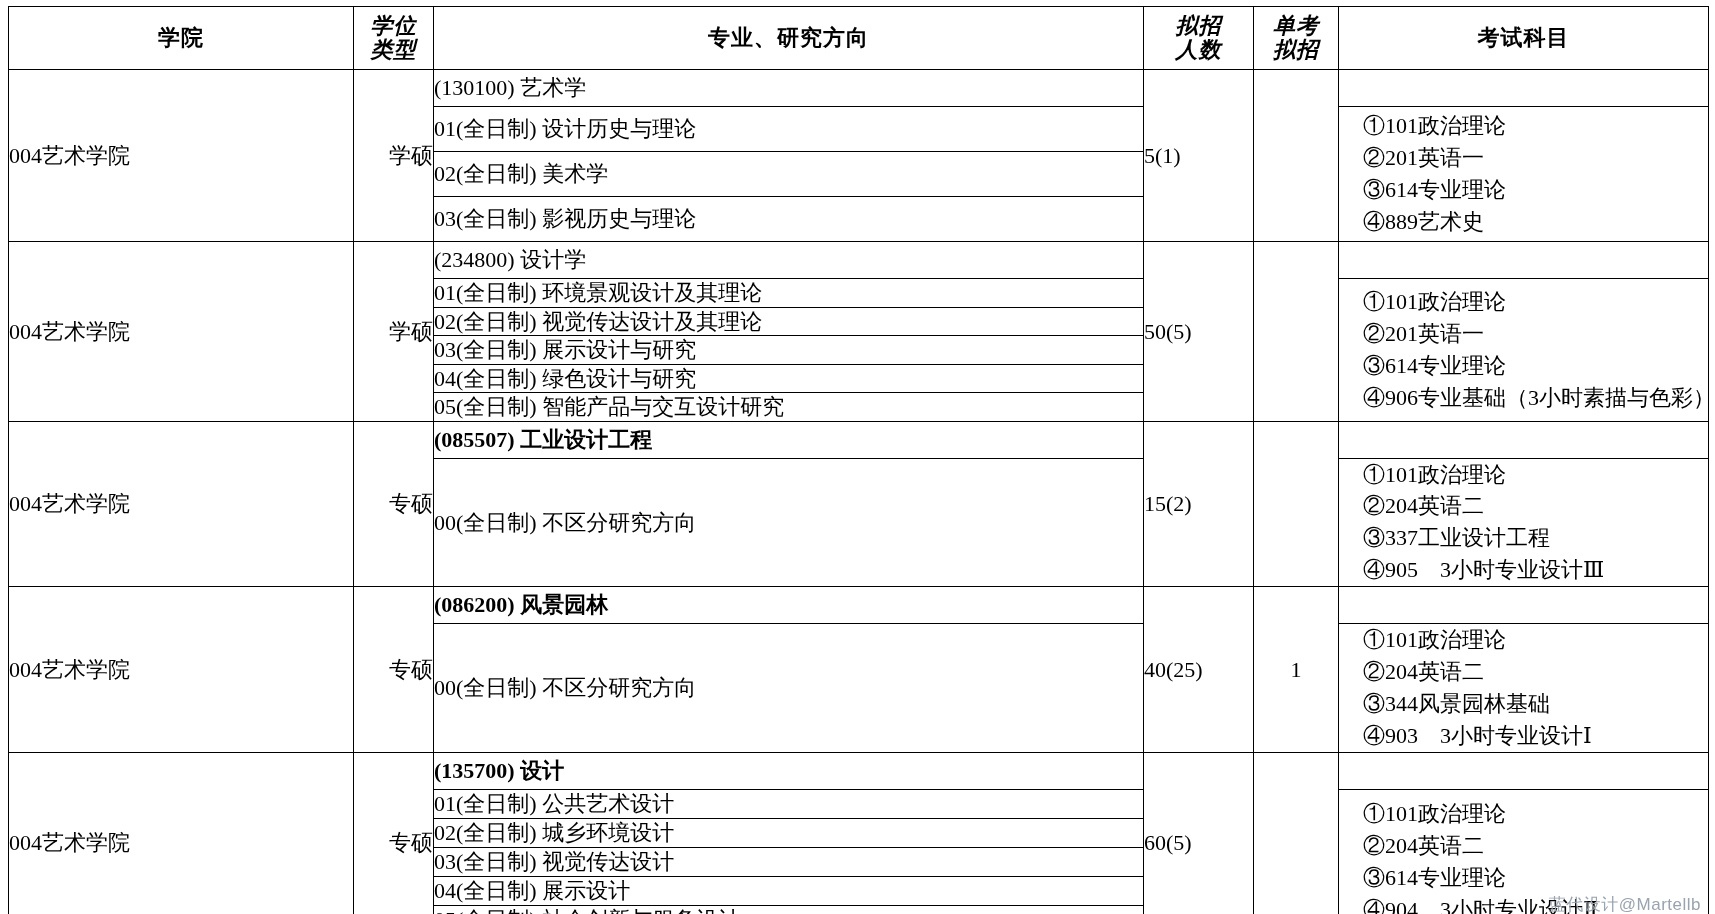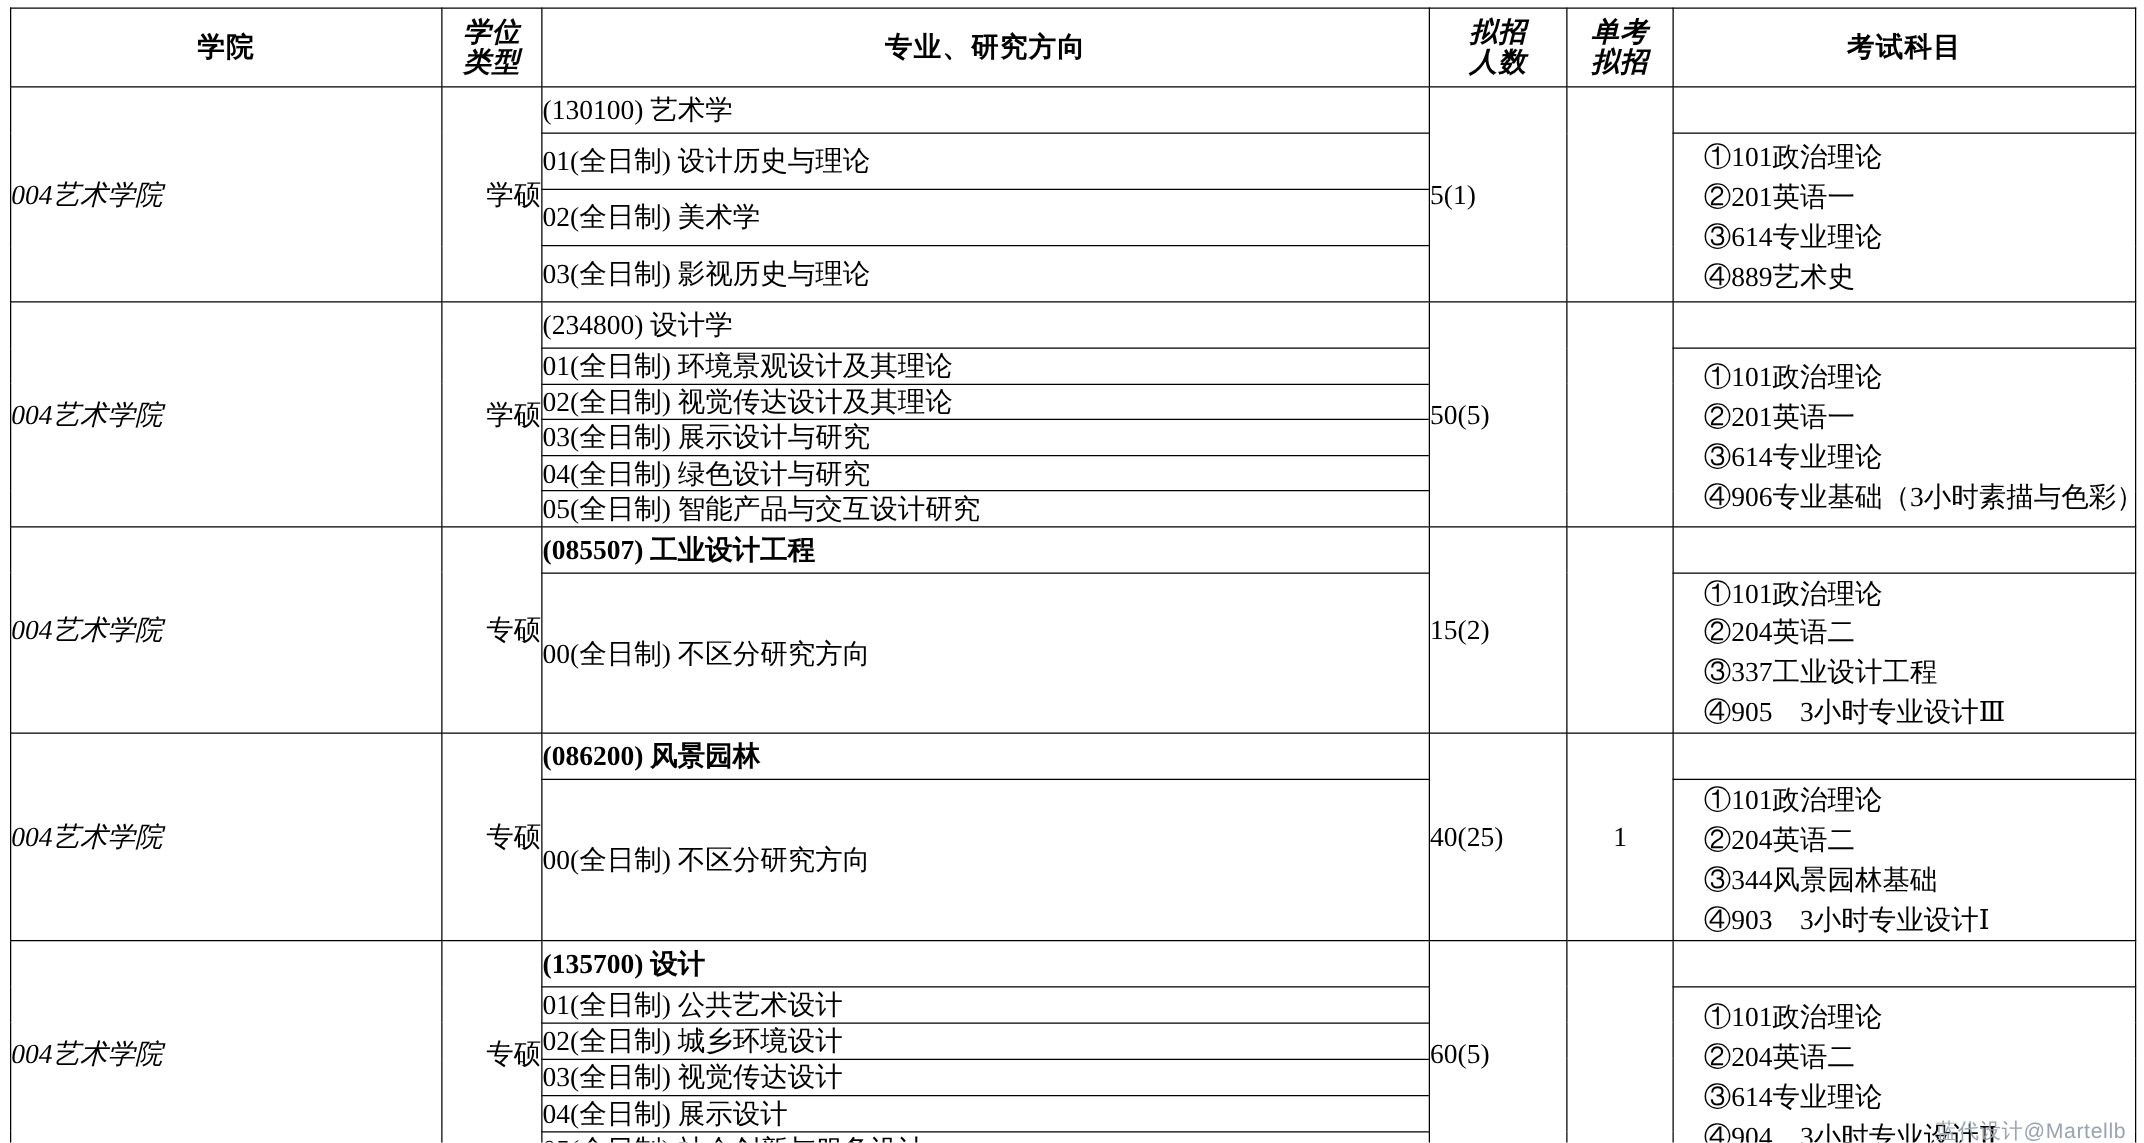--- a/index.html
+++ b/index.html
@@ -53,21 +53,20 @@
   thead th .two-line {
     display: block;
     line-height: 1.1;
     font-style: italic;
   }
   td.college {
     padding-left: 6px;
     font-size: 21px;
     vertical-align: top;
     padding-top: 4px;
-    font-style: italic;
   }
   td.degree {
     text-align: right;
     vertical-align: top;
     padding-top: 4px;
     font-size: 21px;
   }
   td.major-head {
     padding-left: 6px;
     vertical-align: middle;

